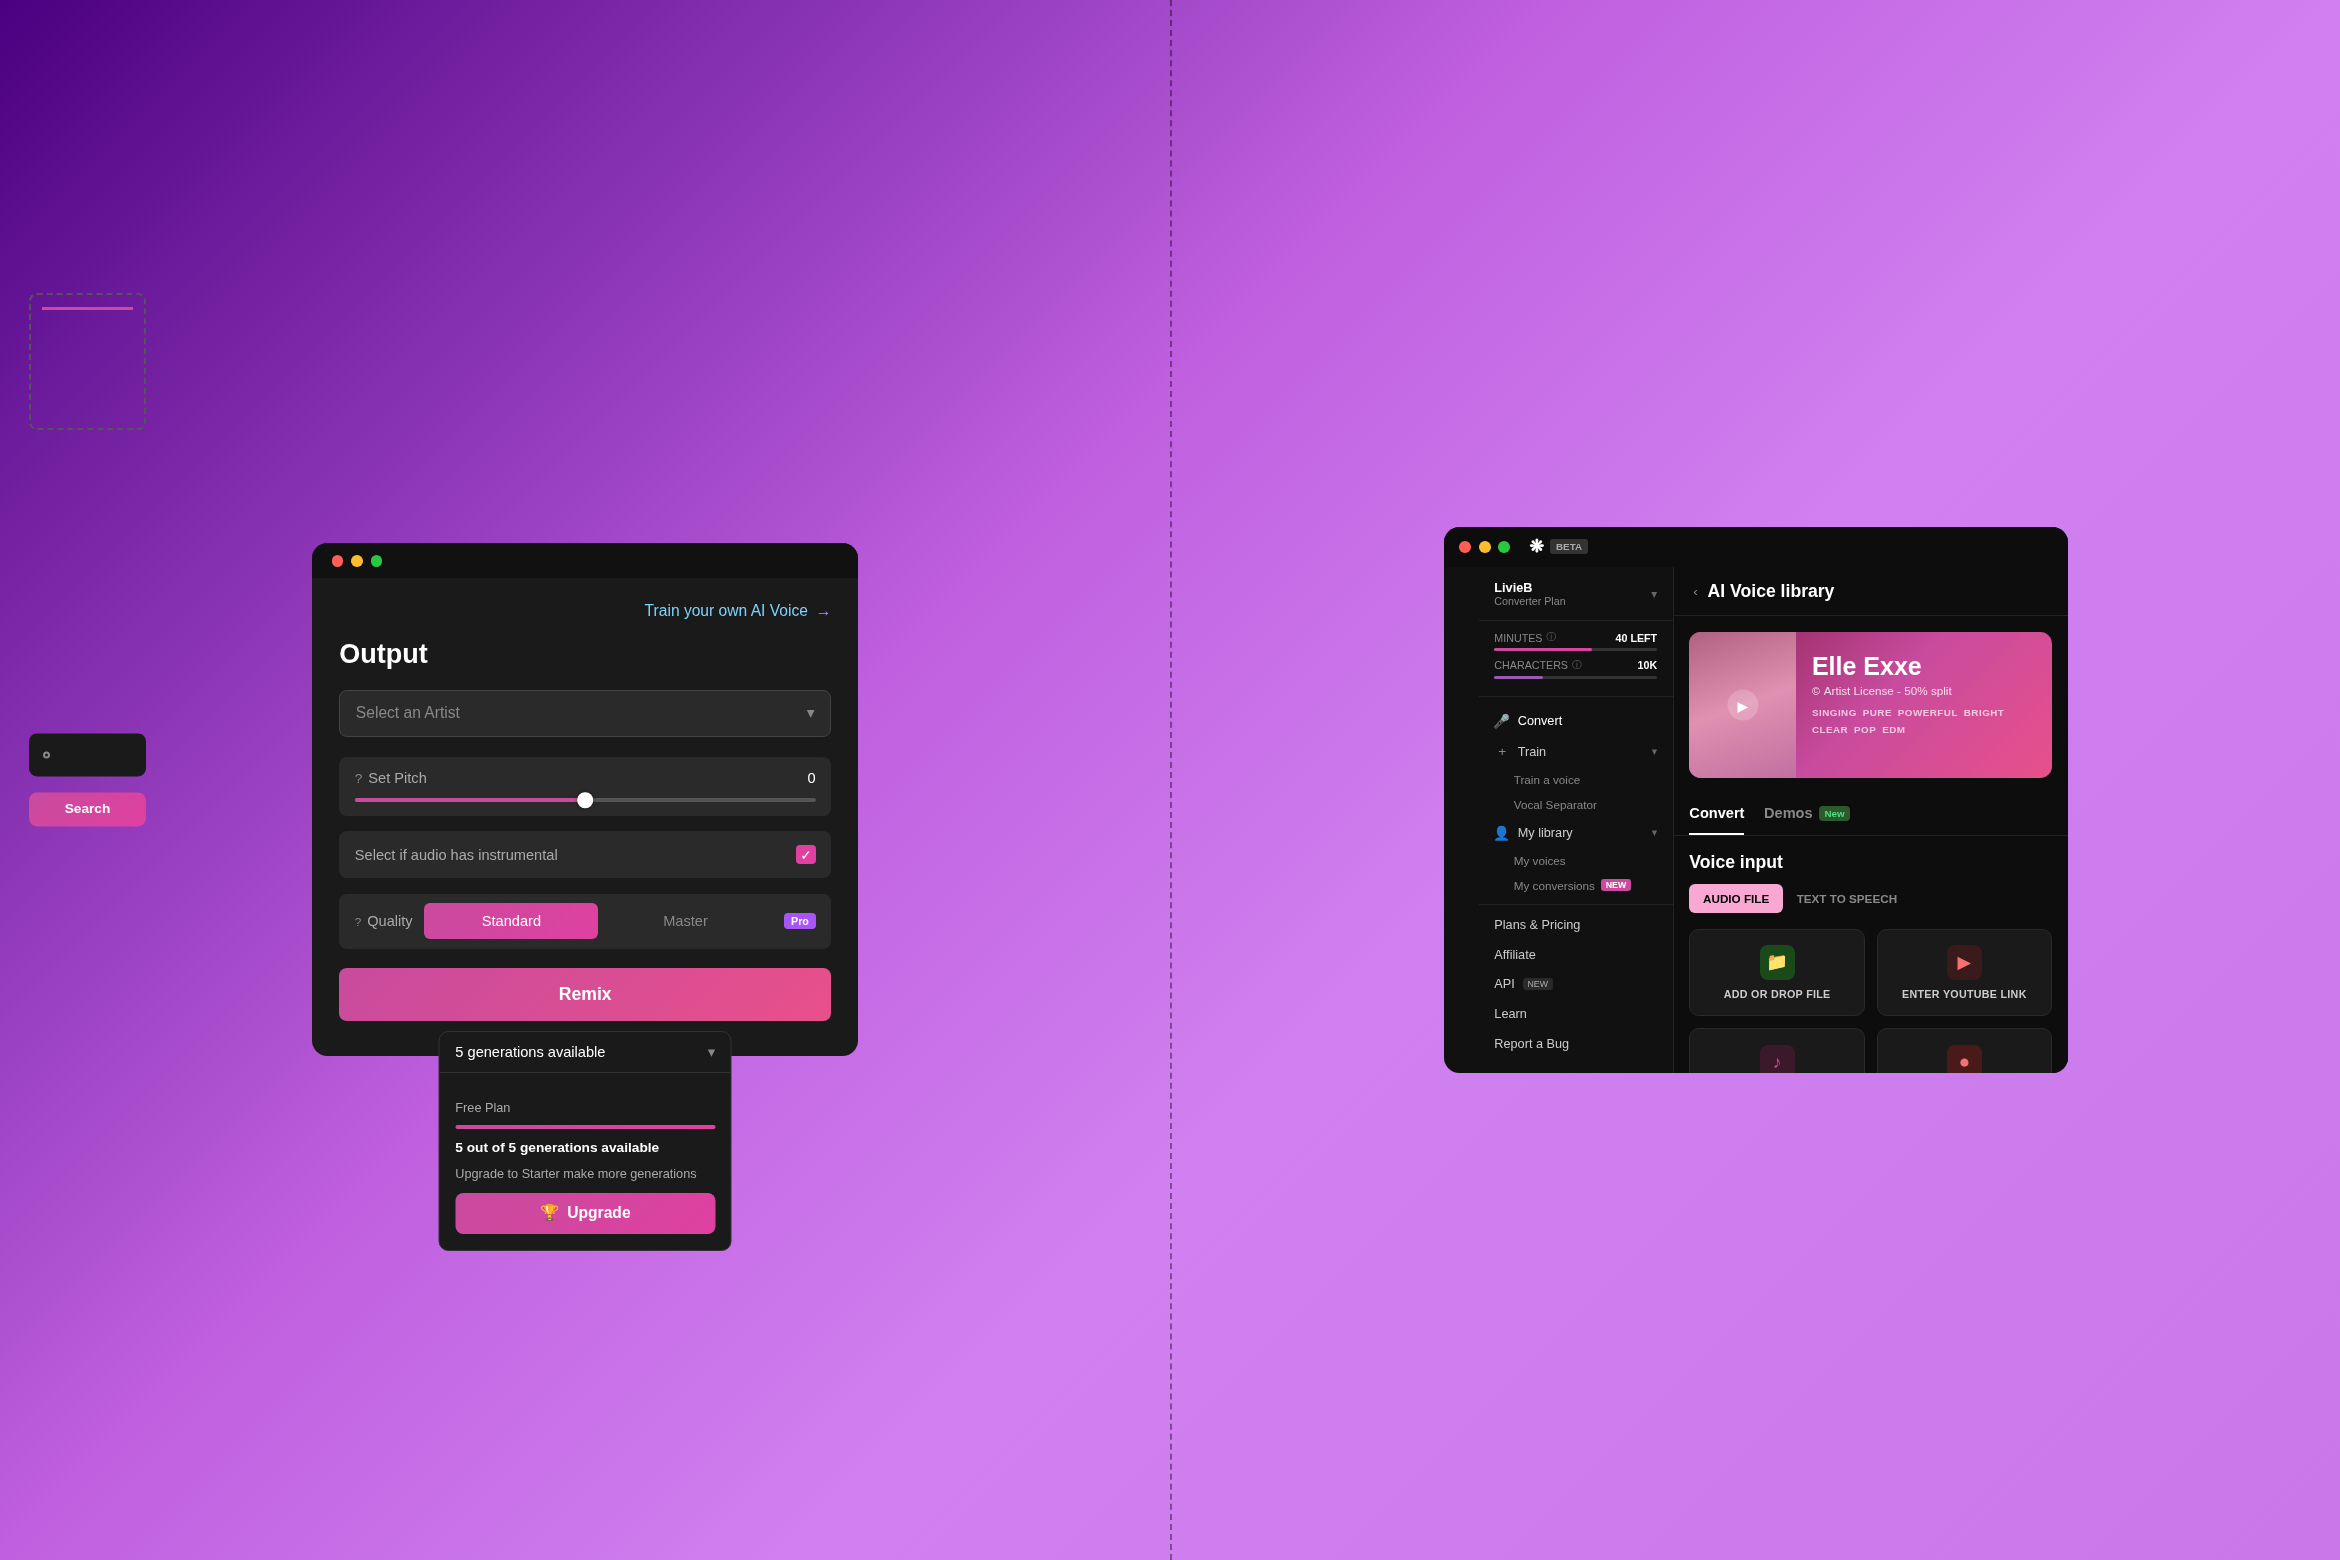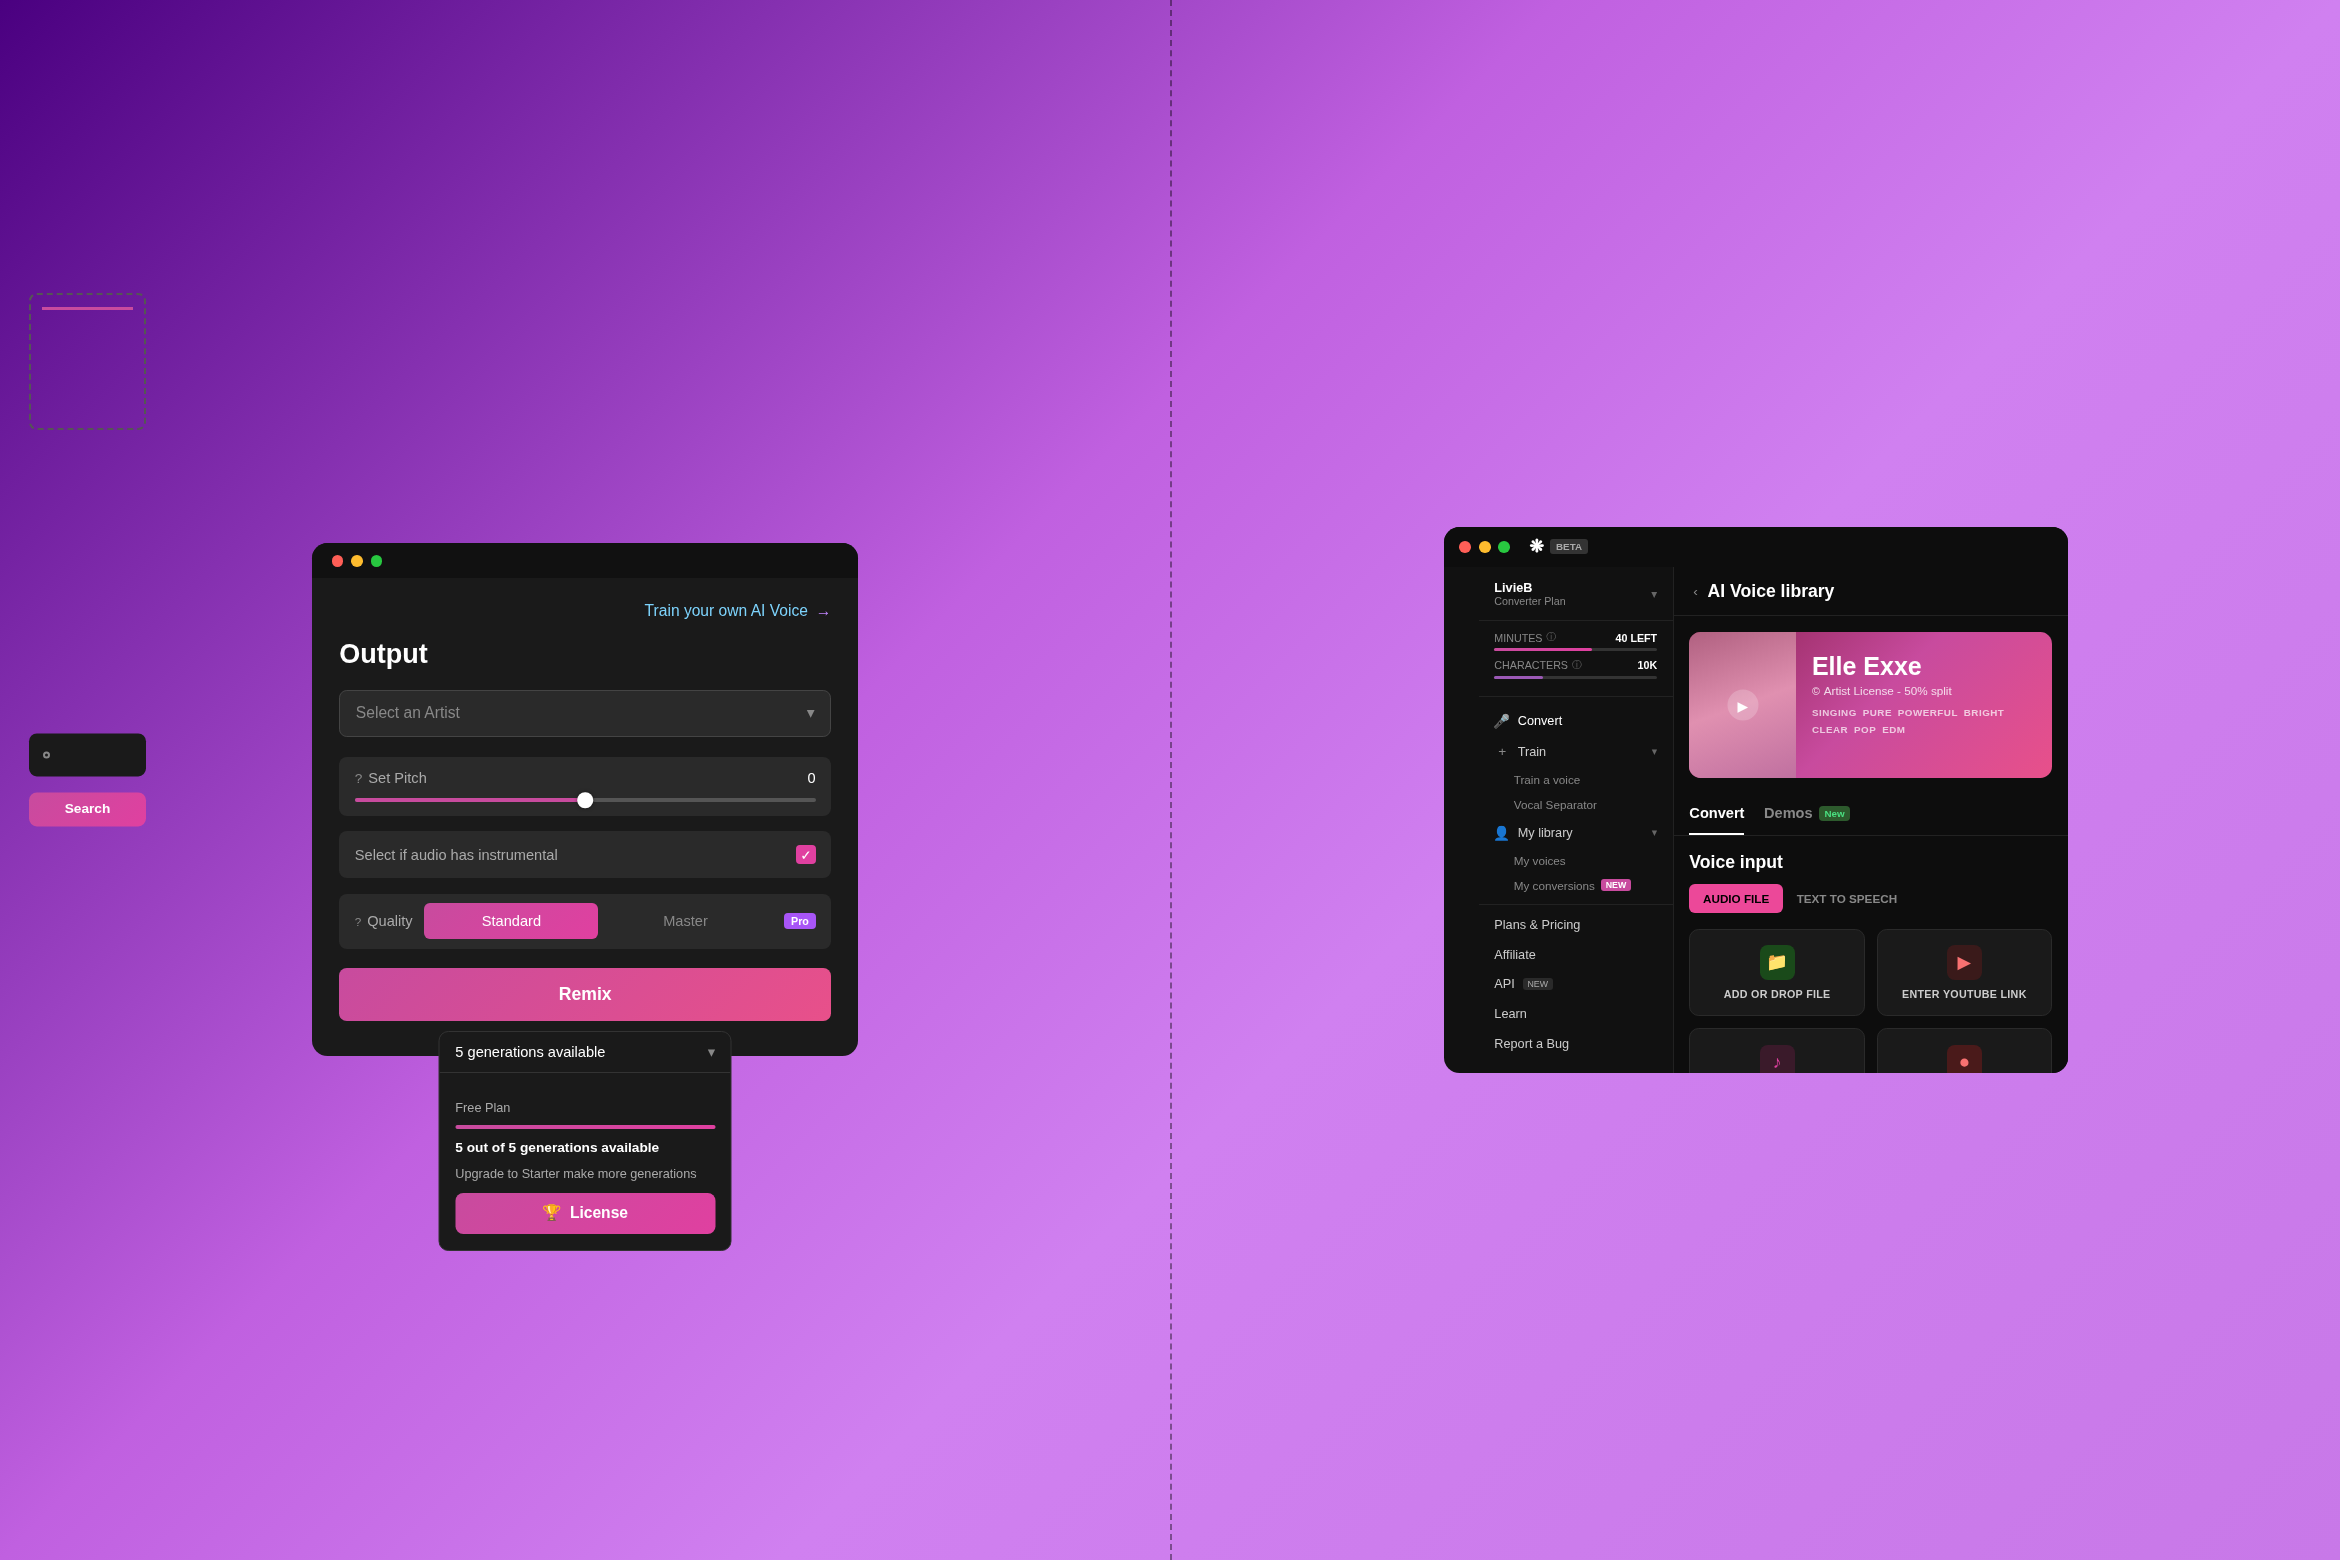--- a/index.html
+++ b/index.html
@@ -665,21 +665,21 @@
 
     .vi-tab {
       padding: 7.8px 13.7px;
       font-size: 11.7px;
       font-weight: 600;
       cursor: pointer;
       border-radius: 5.9px;
     }
 
     .vi-tab.active {
-      background: #ec4899;
+      background: #f9a8d4;
       color: #000;
     }
 
     .vi-tab.inactive {
       color: #888;
     }
 
     .voice-options {
       display: grid;
       grid-template-columns: 1fr 1fr;
@@ -827,21 +827,21 @@
           <span style="color:#888;">▾</span>
         </div>
         <div class="gen-plan">Free Plan</div>
         <div class="gen-progress-bar">
           <div class="gen-progress-fill"></div>
         </div>
         <div class="gen-available">5 out of 5 generations available</div>
         <div class="gen-upgrade-text">Upgrade to Starter make more generations</div>
         <button class="upgrade-btn">
           <span>🏆</span>
-          <span>License</span>
+          <span>Upgrade</span>
         </button>
       </div>
 
     </div>
   </div>
 </div>
 
 <div class="right-panel">
   <div class="right-app-window">
 

